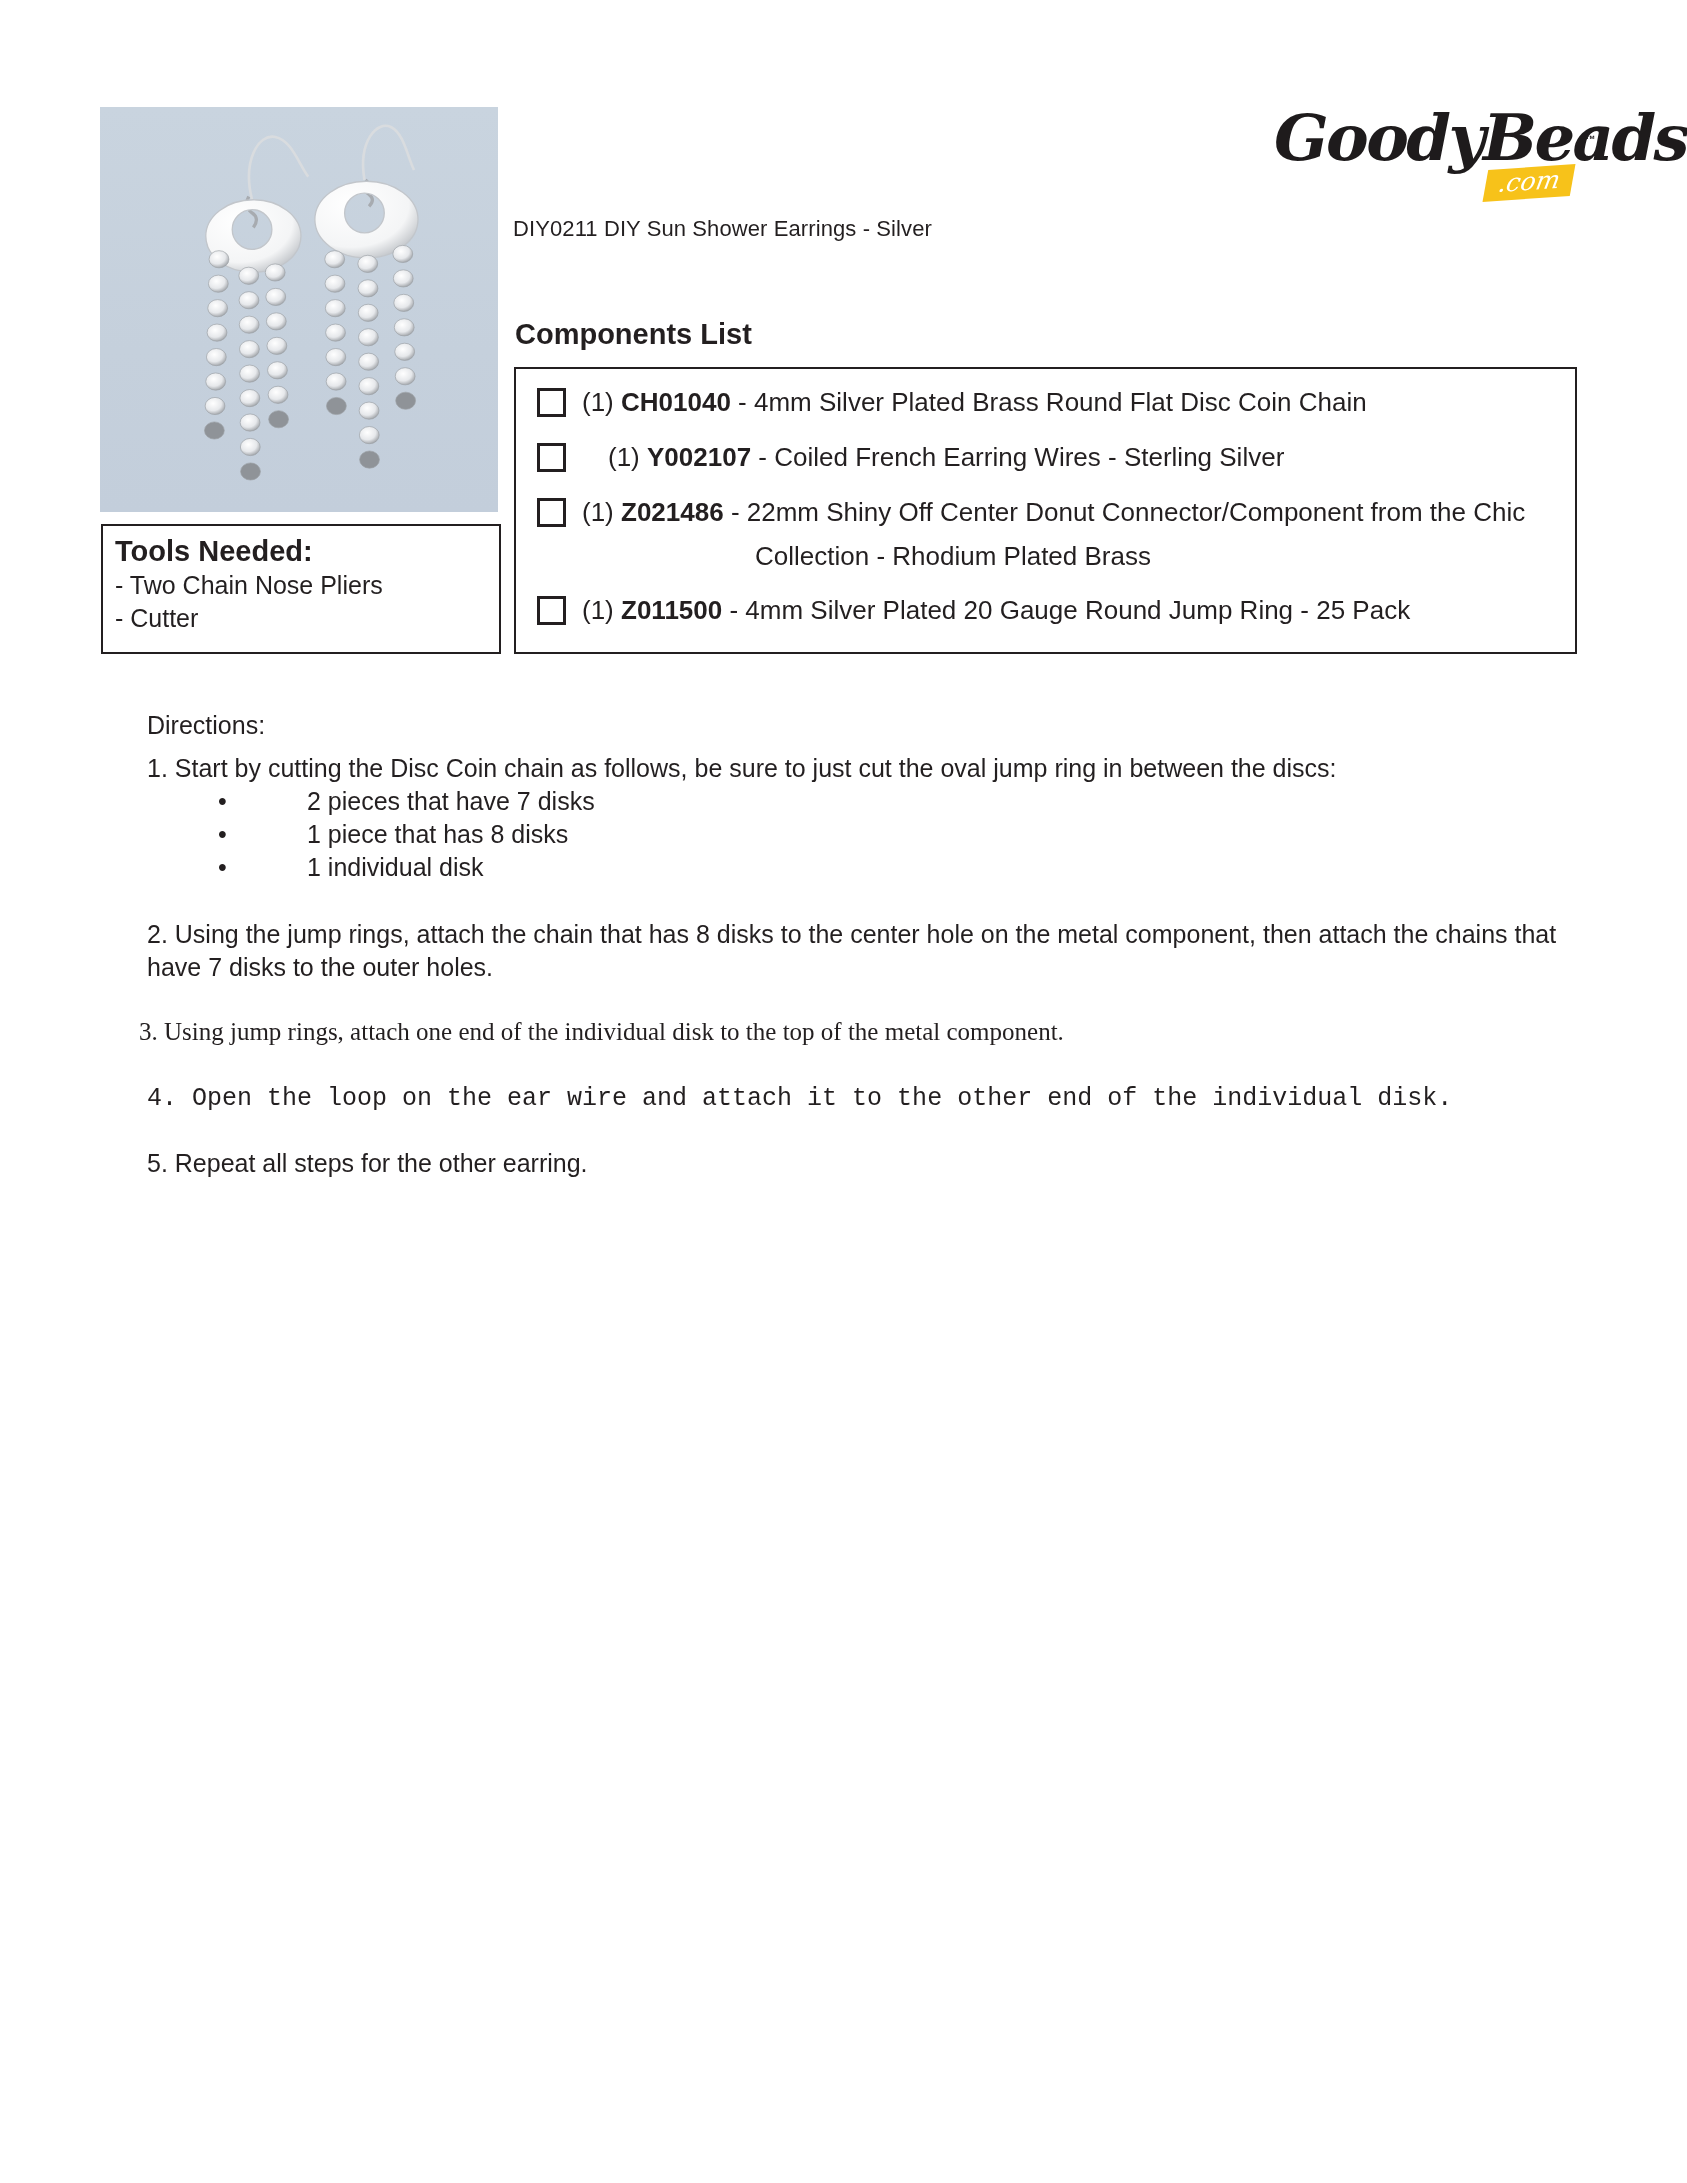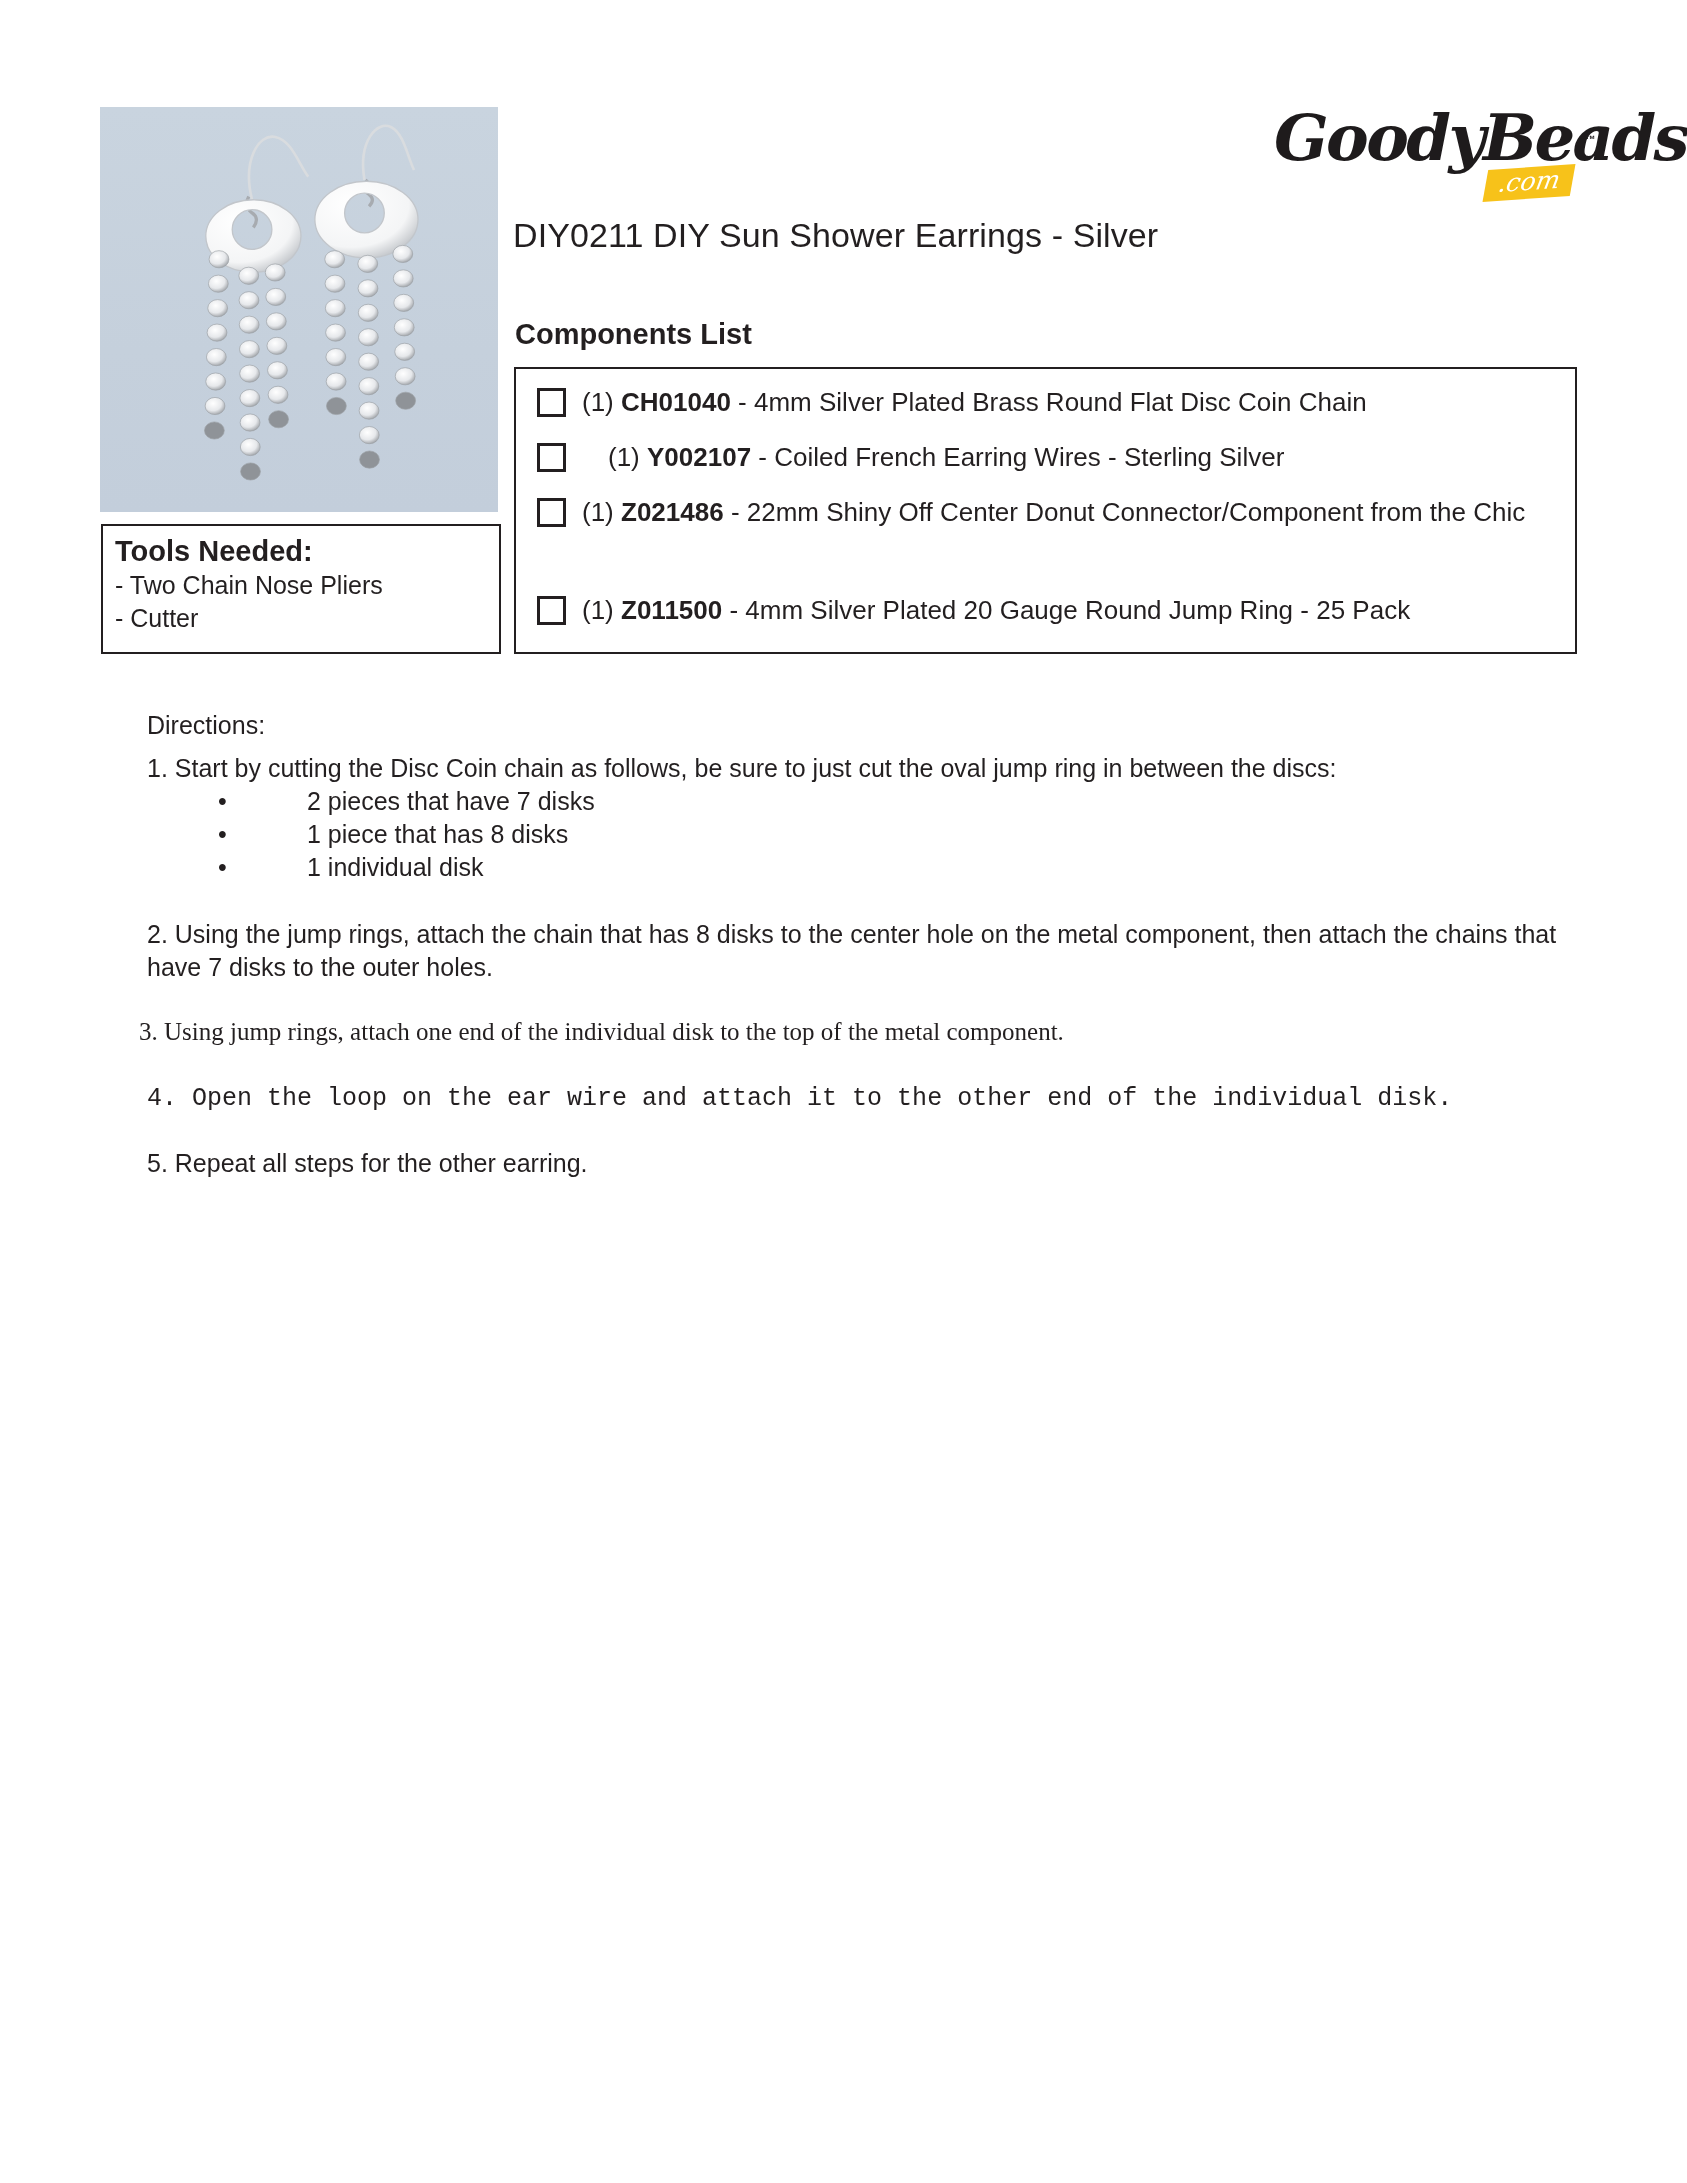--- a/index.html
+++ b/index.html
@@ -31,21 +31,21 @@
   }
   #logo .dotcom {
     position: absolute; left: 212px; top: 61px; width: 86px; height: 32px;
     background: #f7c21a; color: #ffffff;
     transform: skewX(-14deg) rotate(-4deg);
     font-family: "DejaVu Serif", serif; font-style: italic; font-size: 25px;
     text-align: center; line-height: 29px;
   }
 
   #project-title {
-    left: 513px; top: 216px; font-size: 34px; font-weight: 300;
+    left: 513px; top: 216px; font-size: 22px; font-weight: 300;
     color: #231f20; letter-spacing: 0.1px;
   }
   #components-heading {
     left: 515px; top: 318px; font-size: 29px; font-weight: bold; color: #231f20;
   }
 
   
   #components-box {
     left: 514px; top: 367px; width: 1059px; height: 283px;
     border: 2px solid #231f20; box-sizing: content-box;
@@ -188,20 +188,21 @@
       <b>Y002107</b>
       <span>- Coiled French Earring Wires - Sterling Silver</span>
     </div>
   </div>
   <div class="comp-row" style="top:128px;">
     <div class="checkbox"></div>
     <div class="comp-text">
       <span>(1)</span>
       <b>Z021486</b>
       <span>- 22mm Shiny Off Center Donut Connector/Component from the Chic</span>
+      <span class="comp-cont">Collection - Rhodium Plated Brass</span>
     </div>
   </div>
   <div class="comp-row" style="top:226px;">
     <div class="checkbox"></div>
     <div class="comp-text">
       <span>(1)</span>
       <b>Z011500</b>
       <span>- 4mm Silver Plated 20 Gauge Round Jump Ring - 25 Pack</span>
     </div>
   </div>

